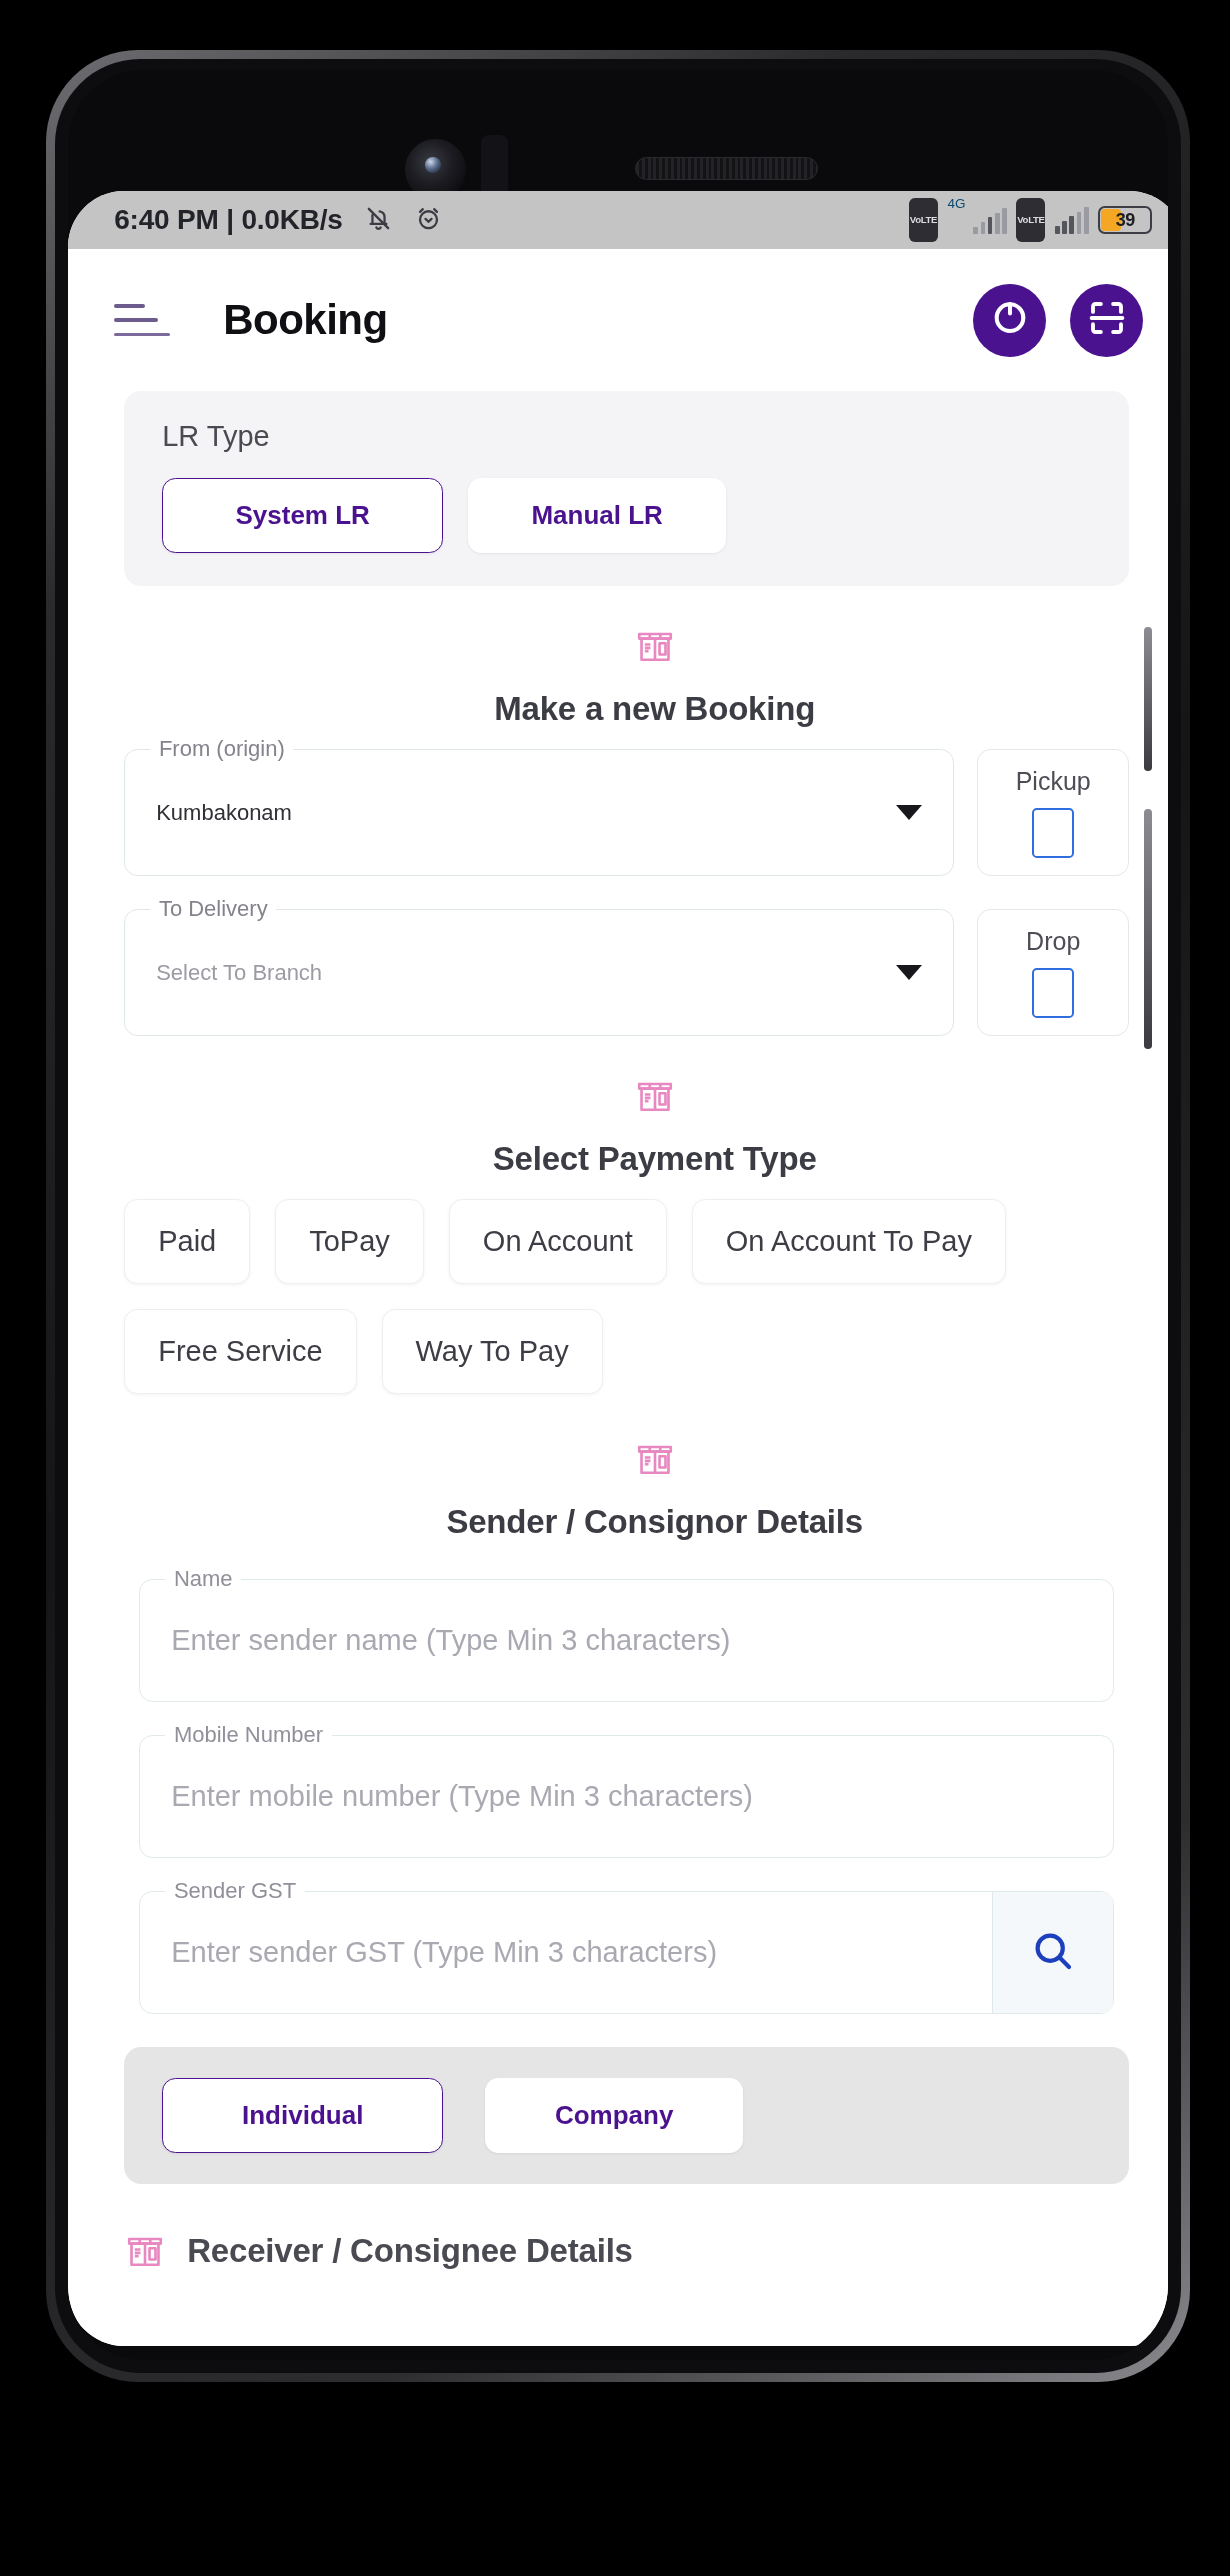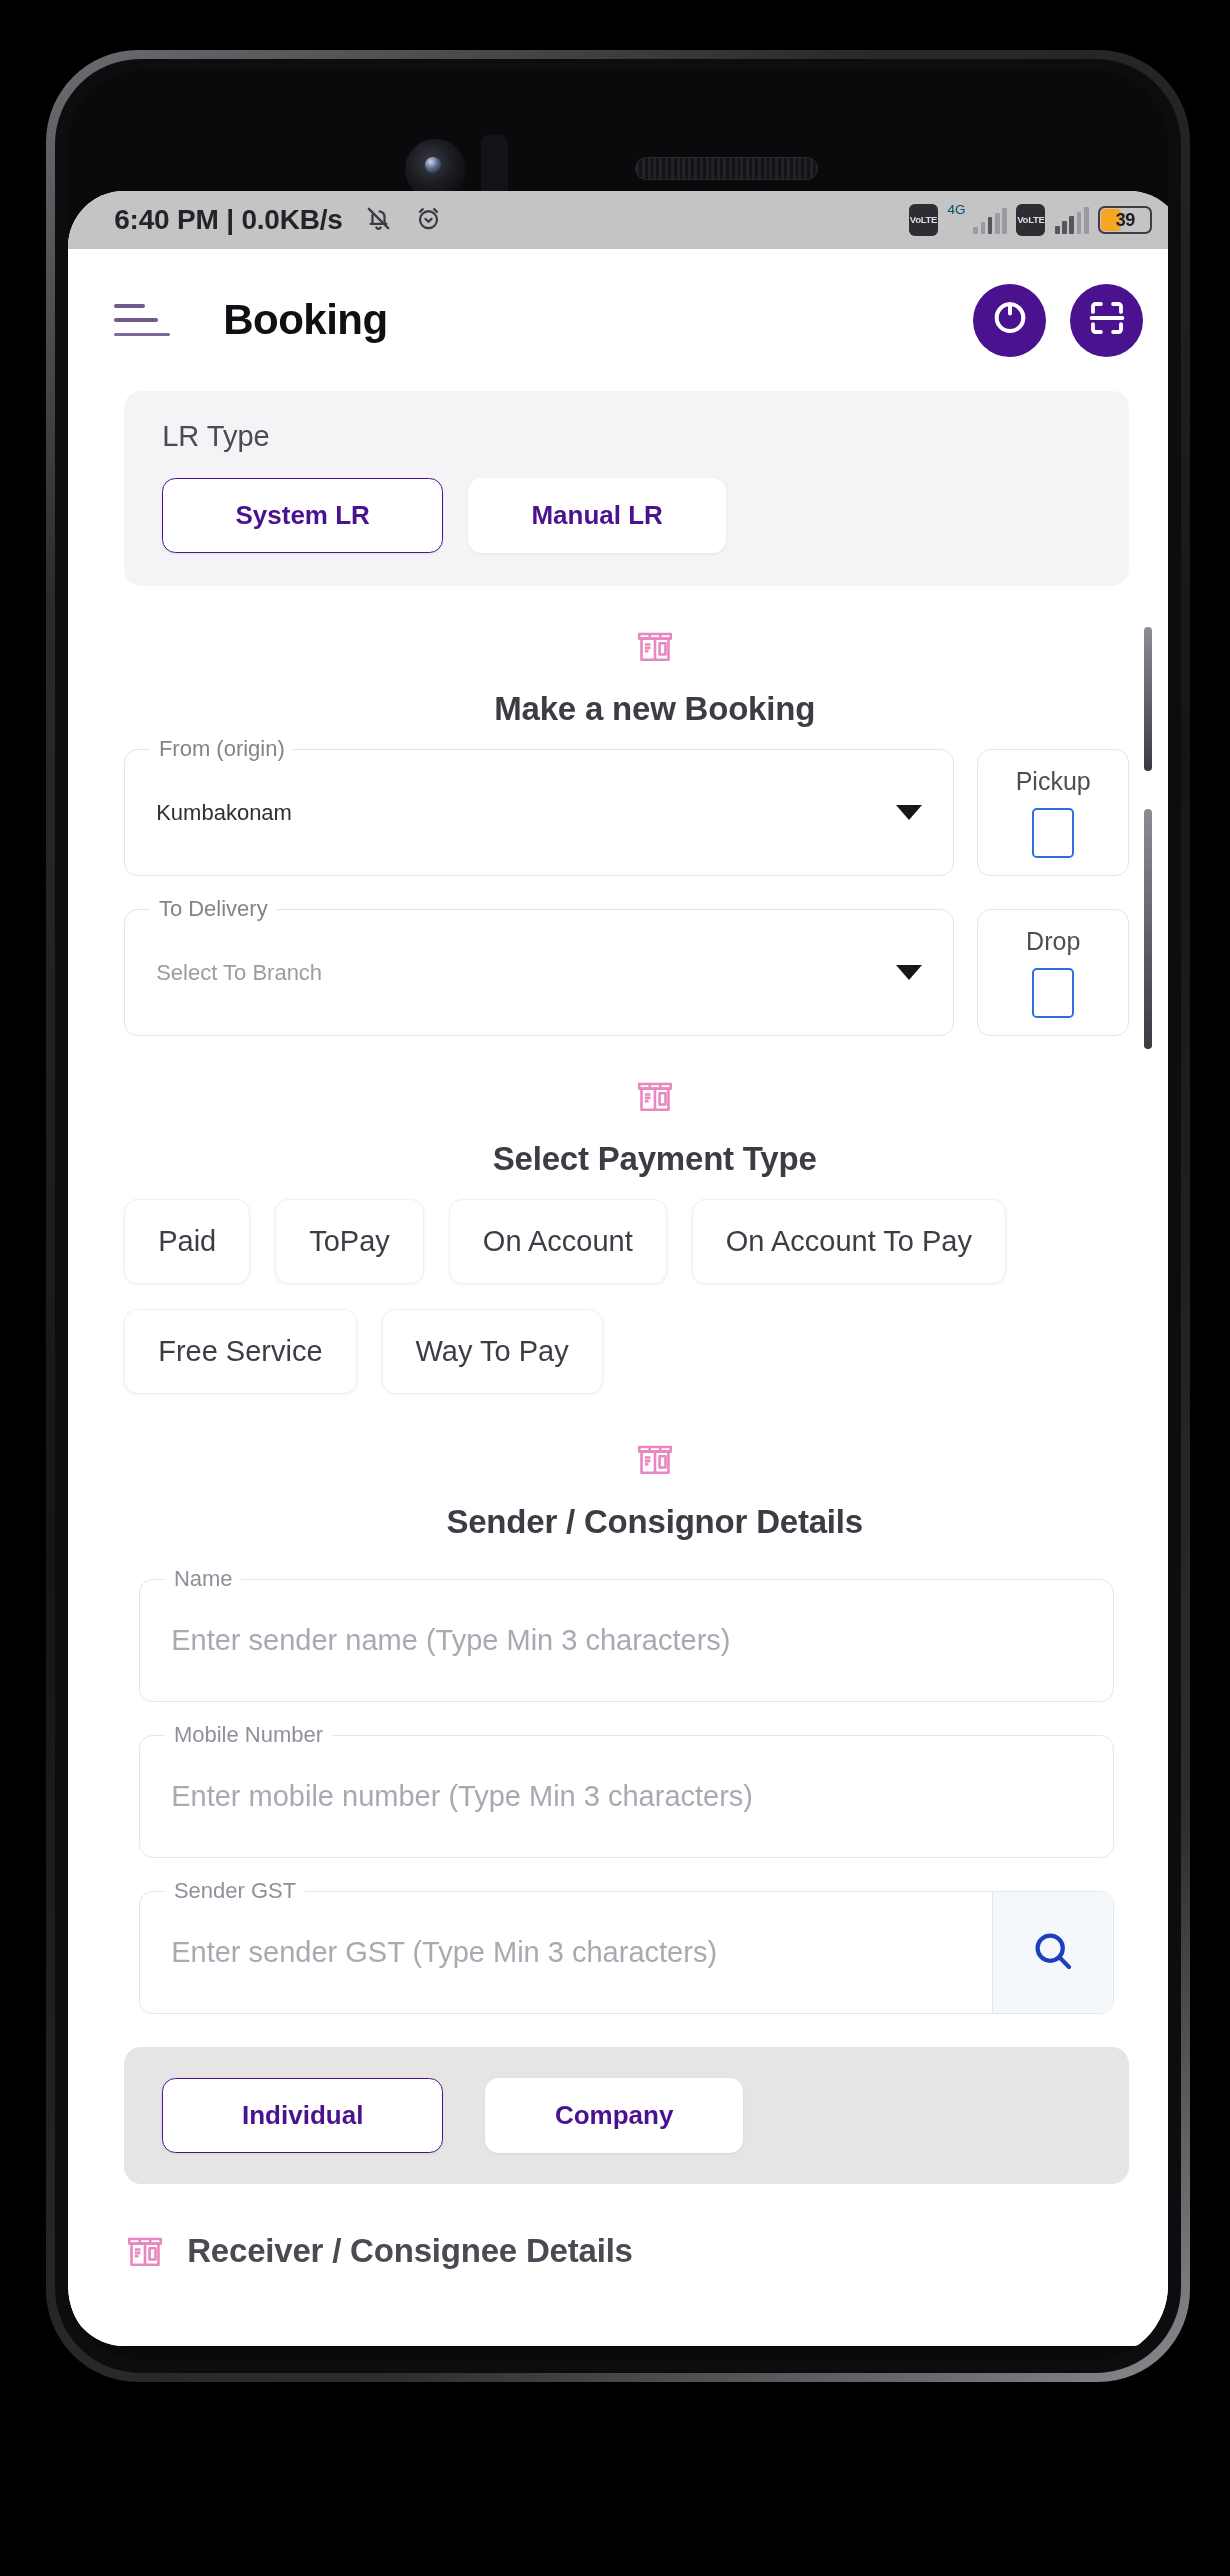--- a/index.html
+++ b/index.html
@@ -84,21 +84,21 @@
     color: #23232a;
   }
   .sb-left { display: flex; align-items: center; gap: 21px; }
   .sb-clock {
     font-size: 28px; font-weight: 700; letter-spacing: -0.2px;
     white-space: nowrap;
   }
   .sb-right { margin-left: auto; display: flex; align-items: center; gap: 9.6px; }
   .volte {
     display: inline-flex; flex-direction: column; align-items: center; justify-content: center;
-    width: 29px; height: 32px; border-radius: 5.8px;
+    width: 29px; height: 44px; border-radius: 5.8px;
     background: #2d2d33; color: #dcdce2;
     font-size: 9.6px; font-weight: 700; line-height: 9.6px; letter-spacing: -0.3px;
   }
   .bars { display: inline-flex; align-items: flex-end; gap: 2.4px; height: 27px; }
   .bars i { display: block; width: 4.8px; background: #55555d; border-radius: 1px; }
   .bars i.dim { background: #9a9aa2; }
   .net-tag {
     font-size: 13.5px; font-weight: 400; color: #0c4a6e;
     align-self: flex-start; margin-right: -1.9px; line-height: 11.5px;
   }

